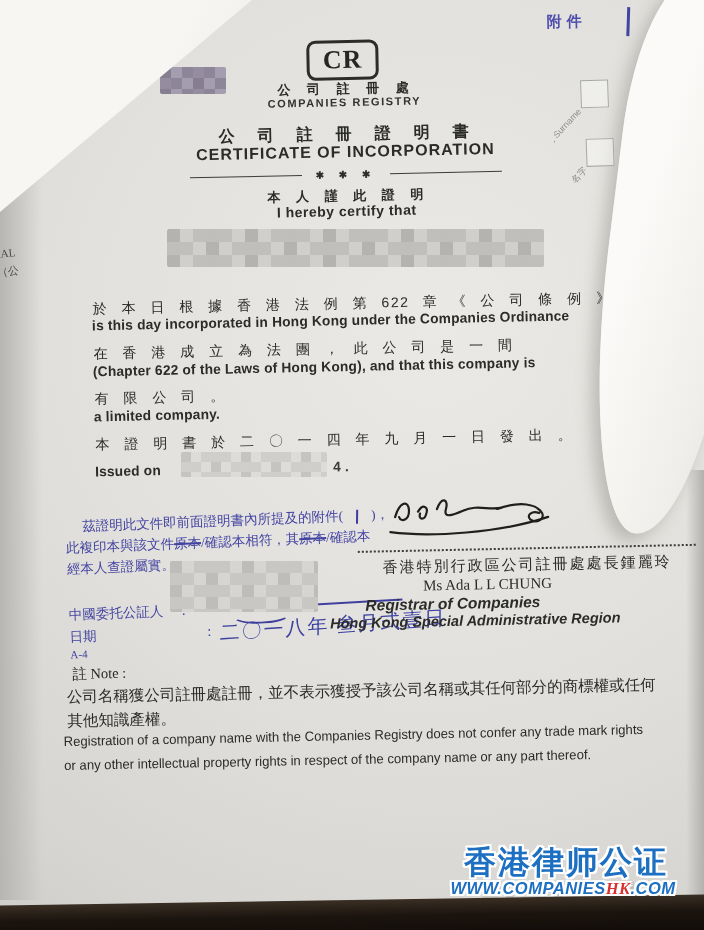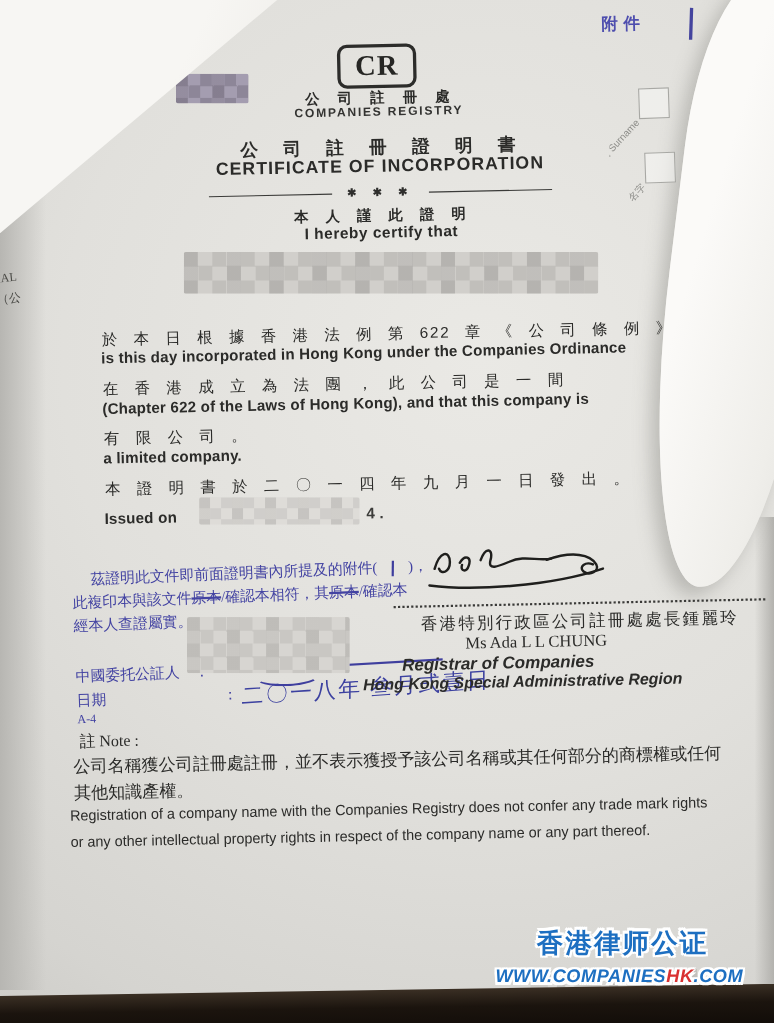--- a/index.html
+++ b/index.html
@@ -71,25 +71,25 @@
   .kai{font-family:"Liberation Serif",serif;}
   .bold-it{font-weight:700;font-style:italic;}
   .pen-line{height:2px;background:#3f3f9e;}
   .pen-curve{width:54px;height:13px;border:2px solid transparent;border-bottom:2px solid #3f3f9e;border-radius:50%;}
   .hand-date{font-size:20px;color:#3c41a0;letter-spacing:2px;white-space:nowrap;
     transform:rotate(-1.5deg) skewX(-4deg);font-family:"Liberation Serif",serif;}
   .attach{font-size:15px;font-weight:700;color:#4e4eae;letter-spacing:5px;font-family:"Liberation Serif",serif;}
   .attach-stroke{width:2.5px;height:29px;background:#44449e;transform:rotate(3deg);}
   
   .wm-outline{text-shadow:-2px -2px 0 #fff,2px -2px 0 #fff,-2px 2px 0 #fff,2px 2px 0 #fff,0 -2px 0 #fff,0 2px 0 #fff,-2px 0 0 #fff,2px 0 0 #fff;}
-  .wm-title{left:428px;top:841px;width:276px;text-align:center;font-size:24px;font-weight:700;color:#1d6fc1;
+  .wm-title{left:428px;top:841px;width:276px;text-align:center;font-size:32px;font-weight:700;color:#1d6fc1;
     letter-spacing:2px;font-family:"Liberation Serif",serif;white-space:nowrap;}
   .wm-url{left:420px;top:879px;width:286px;text-align:center;font-size:16.5px;font-weight:700;font-style:italic;
     letter-spacing:.5px;color:#1d6fc1;white-space:nowrap;}
-  .wm-red{color:#d93131;}
+  .wm-red{color:#d93131;font-family:Liberation Serif, serif;}
 </style>
 </head>
 <body>
 
 <div class="photo">
 
   <div class="abs left-shade"></div>
   <div class="abs left-frag" style="left:-3px;top:247px;">IAL</div>
   <div class="abs left-frag" style="left:-3px;top:264px;">（公</div>
   <div class="abs right-shade"></div>

